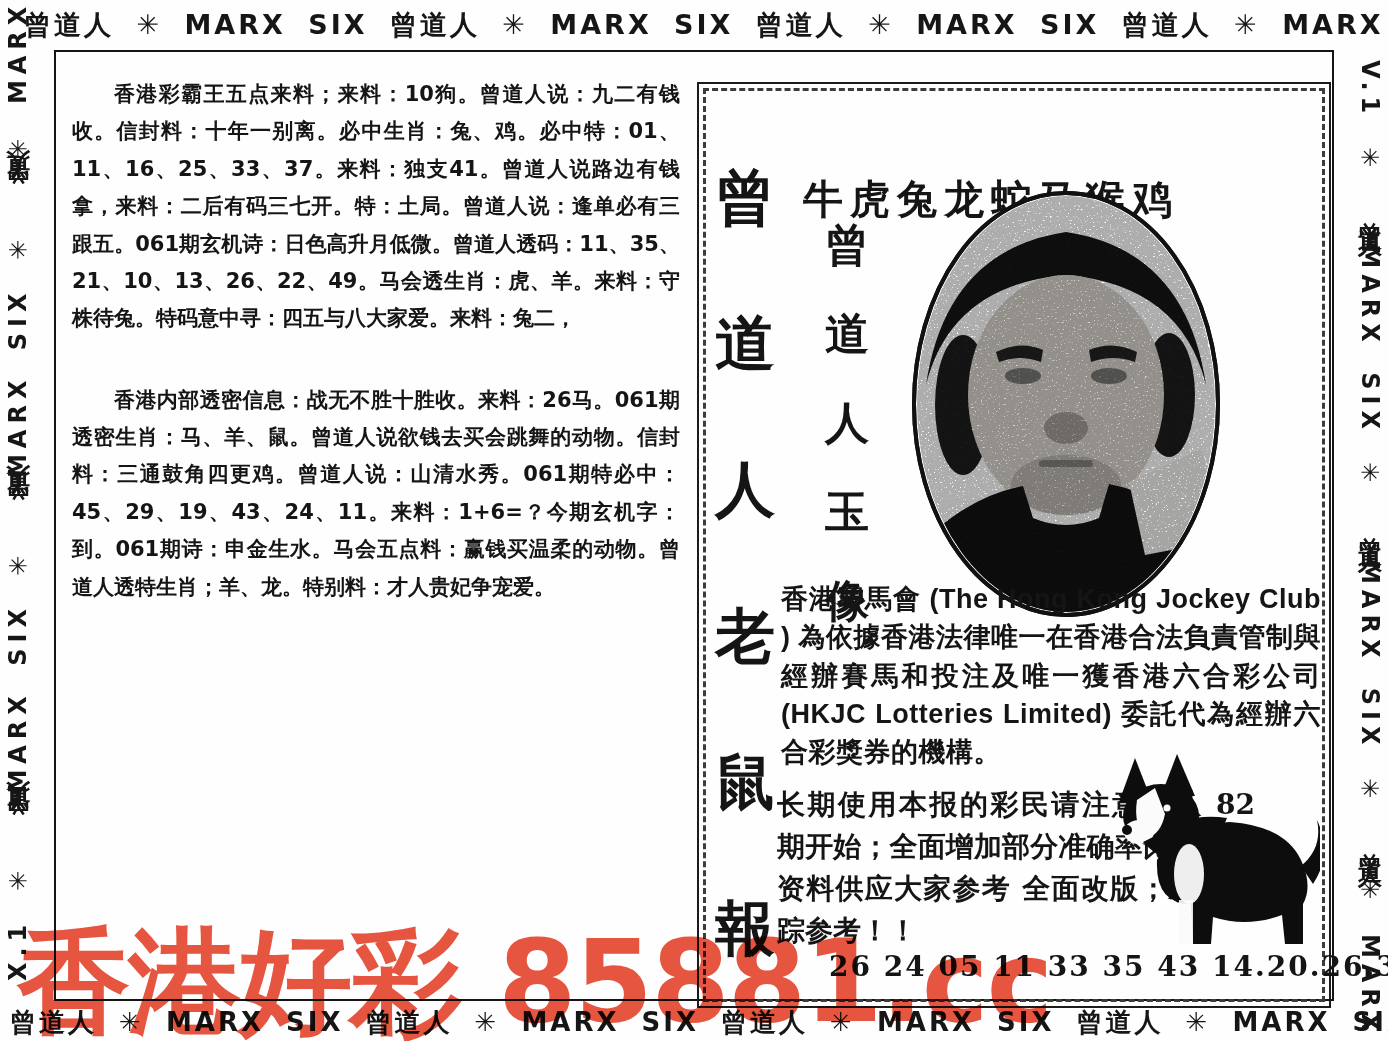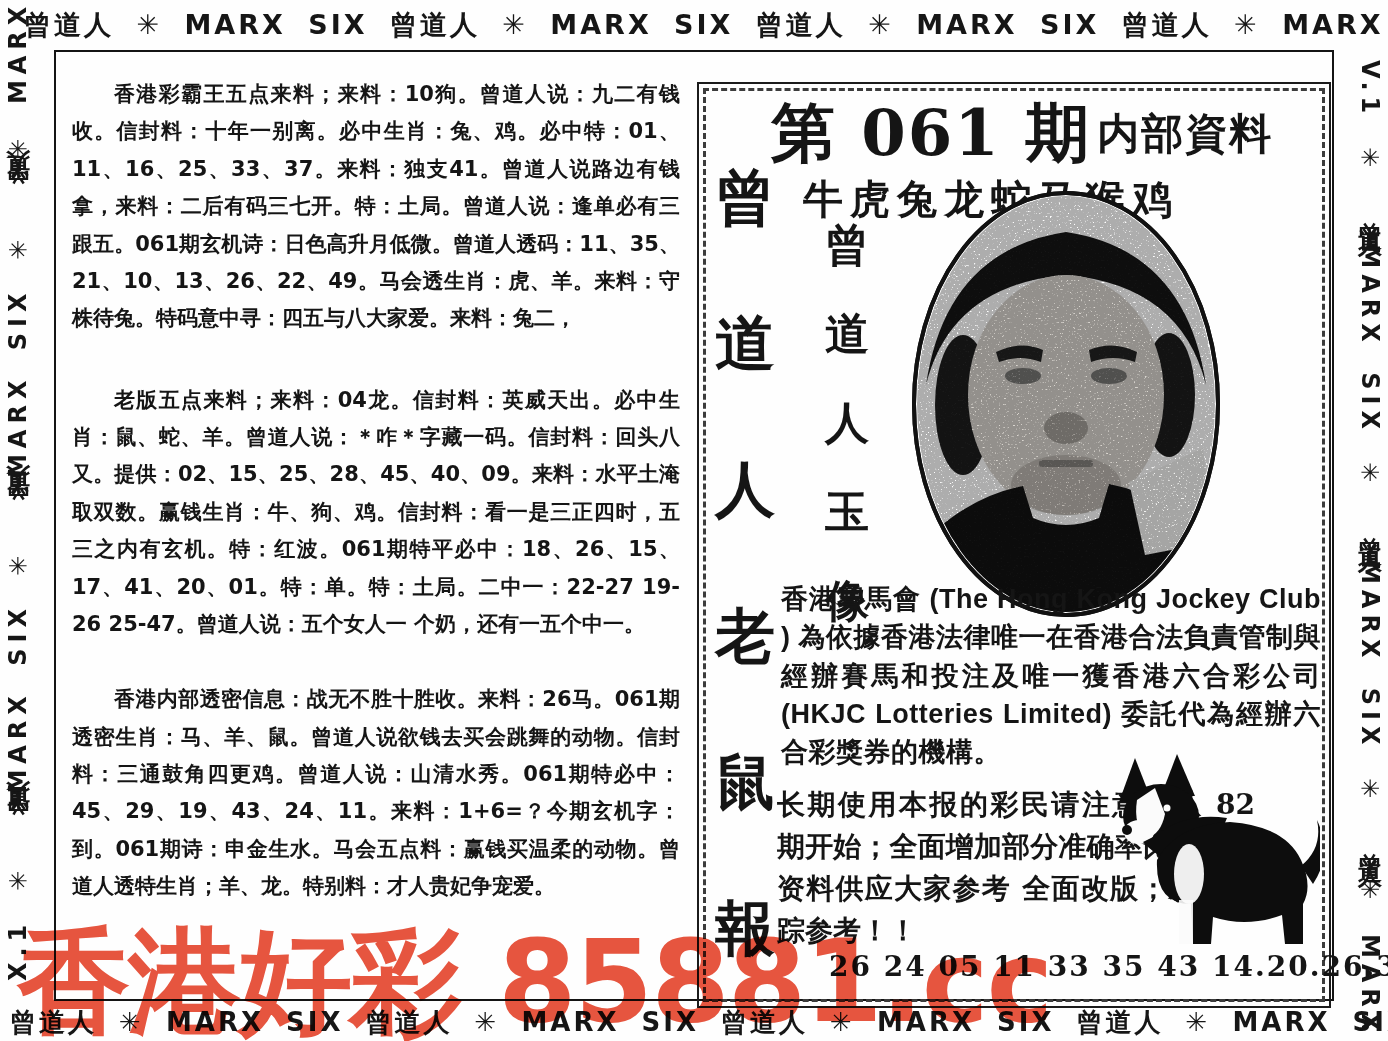--- a/index.html
+++ b/index.html
@@ -95,31 +95,26 @@
 
   <div class="strip top">曾道人 ✳ MARX SIX 曾道人 ✳ MARX SIX 曾道人 ✳ MARX SIX 曾道人 ✳ MARX SIX 曾道人 ✳ MARX SIX 曾道人 ✳ MARX SIX</div>
   <div class="strip bottom">曾道人 ✳ MARX SIX 曾道人 ✳ MARX SIX 曾道人 ✳ MARX SIX 曾道人 ✳ MARX SIX 曾道人 ✳ MARX SIX</div>
   <div class="strip left">X.1 ✳ 曾道人 MARX SIX ✳ 曾道人 MARX SIX ✳ 曾道人 ✳ MARX SIX 曾道人 ✳</div>
   <div class="strip right">V.1 ✳ 曾道人 MARX SIX ✳ 曾道人 MARX SIX ✳ 曾道人 ✳ MARX SIX 曾道人 ✳</div>
 
   <div class="frame"></div>
 
   <div class="left-col">
     <p class="p1">香港彩霸王五点来料；来料：10狗。曾道人说：九二有钱收。信封料：十年一别离。必中生肖：兔、鸡。必中特：01、11、16、25、33、37。来料：独支41。曾道人说路边有钱拿，来料：二后有码三七开。特：土局。曾道人说：逢单必有三跟五。061期玄机诗：日色高升月低微。曾道人透码：11、35、21、10、13、26、22、49。马会透生肖：虎、羊。来料：守株待兔。特码意中寻：四五与八大家爱。来料：兔二，</p>
-    <p class="p2">老版五点来料；来料：04龙。信封料：英威天出。必中生肖：鼠、蛇、羊。曾道人说：＊咋＊字藏一码。信封料：回头八又。提供：02、15、25、28、45、40、09。来料：水平土淹取双数。赢钱生肖：牛、狗、鸡。信封料：看一是三正四时，五三之内有玄机。特：红波。061期特平必中：18、26、15、17、41、20、01。特：单。特：土局。二中一：22-27 19-26 25-47。曾道人说：五个女人一 个奶，还有一五个中一。</p>
     <p class="p4">香港内部透密信息：战无不胜十胜收。来料：26马。061期透密生肖：马、羊、鼠。曾道人说欲钱去买会跳舞的动物。信封料：三通鼓角四更鸡。曾道人说：山清水秀。061期特必中：45、29、19、43、24、11。来料：1+6=？今期玄机字：到。061期诗：申金生水。马会五点料：赢钱买温柔的动物。曾道人透特生肖；羊、龙。特别料：才人贵妃争宠爱。</p>
 
   </div>
 
   <div class="right-panel">
 
-    <div class="issue-row">
-      <span class="issue-no">第 061 期</span>
-      <span class="issue-label">内部資料</span>
-    </div>
 
     <div class="zodiac">牛虎兔龙蛇马猴鸡</div>
 
     <div class="vert-title">
       <span>曾</span>
       <span>道</span>
       <span>人</span>
       <span>老</span>
       <span>鼠</span>
       <span>報</span>

